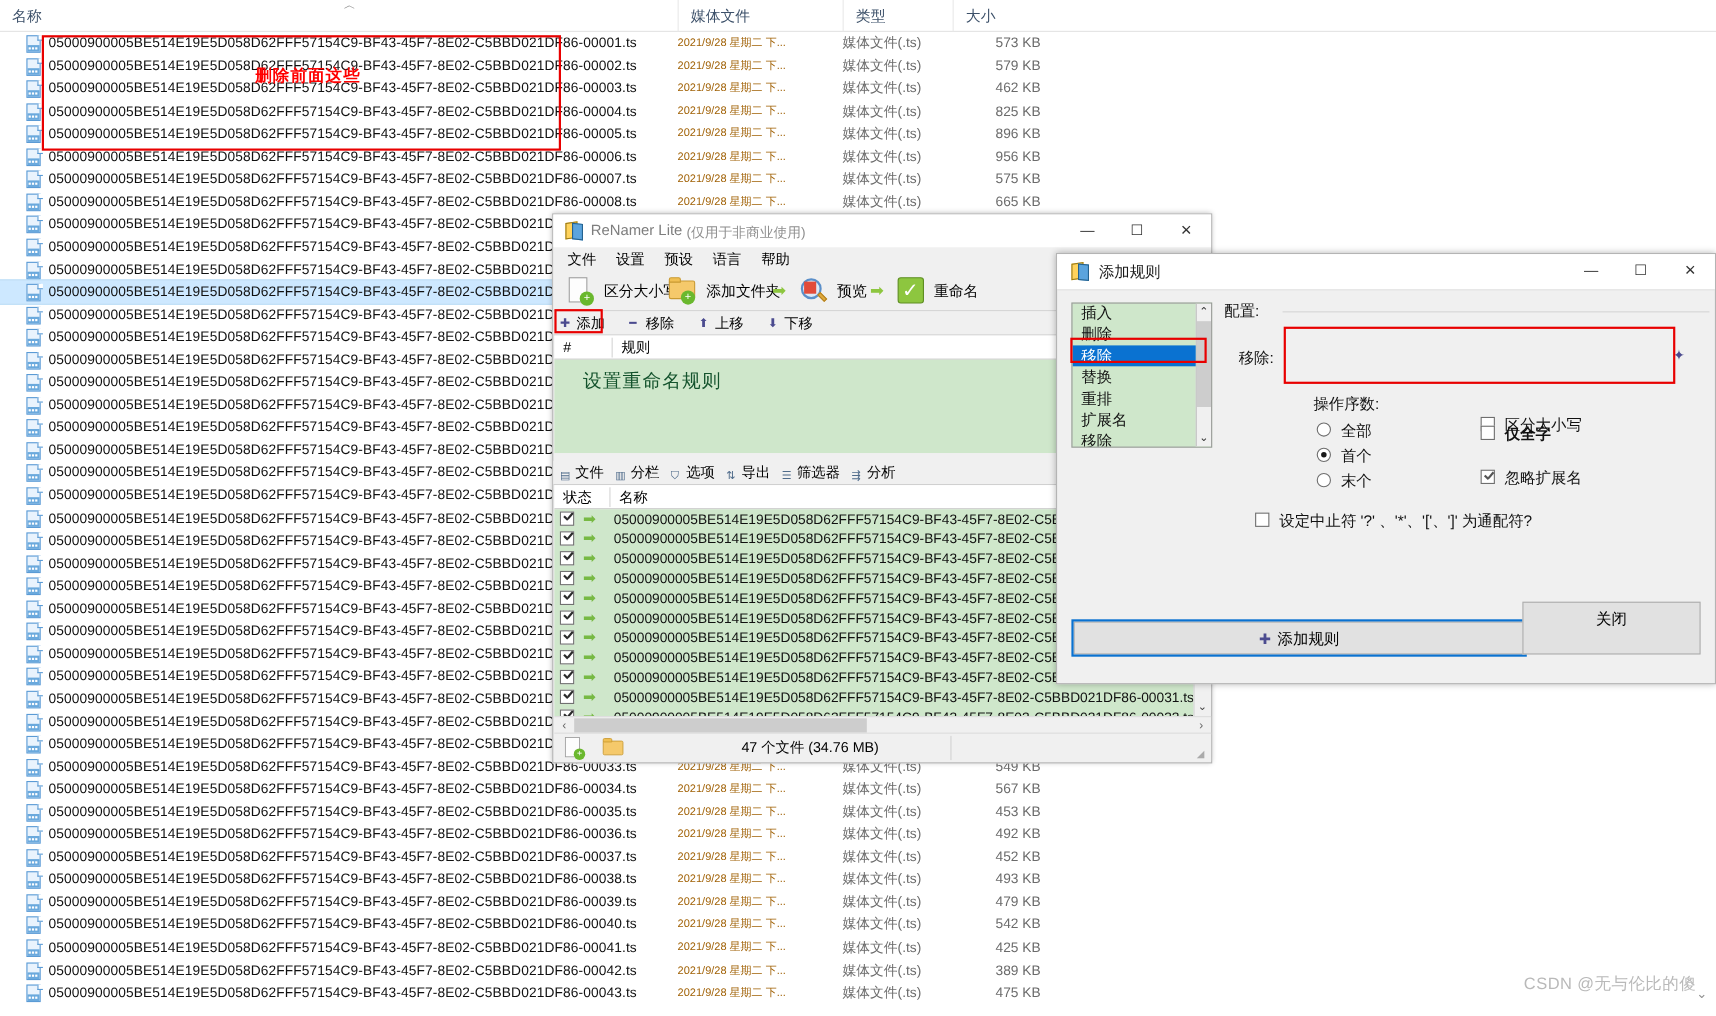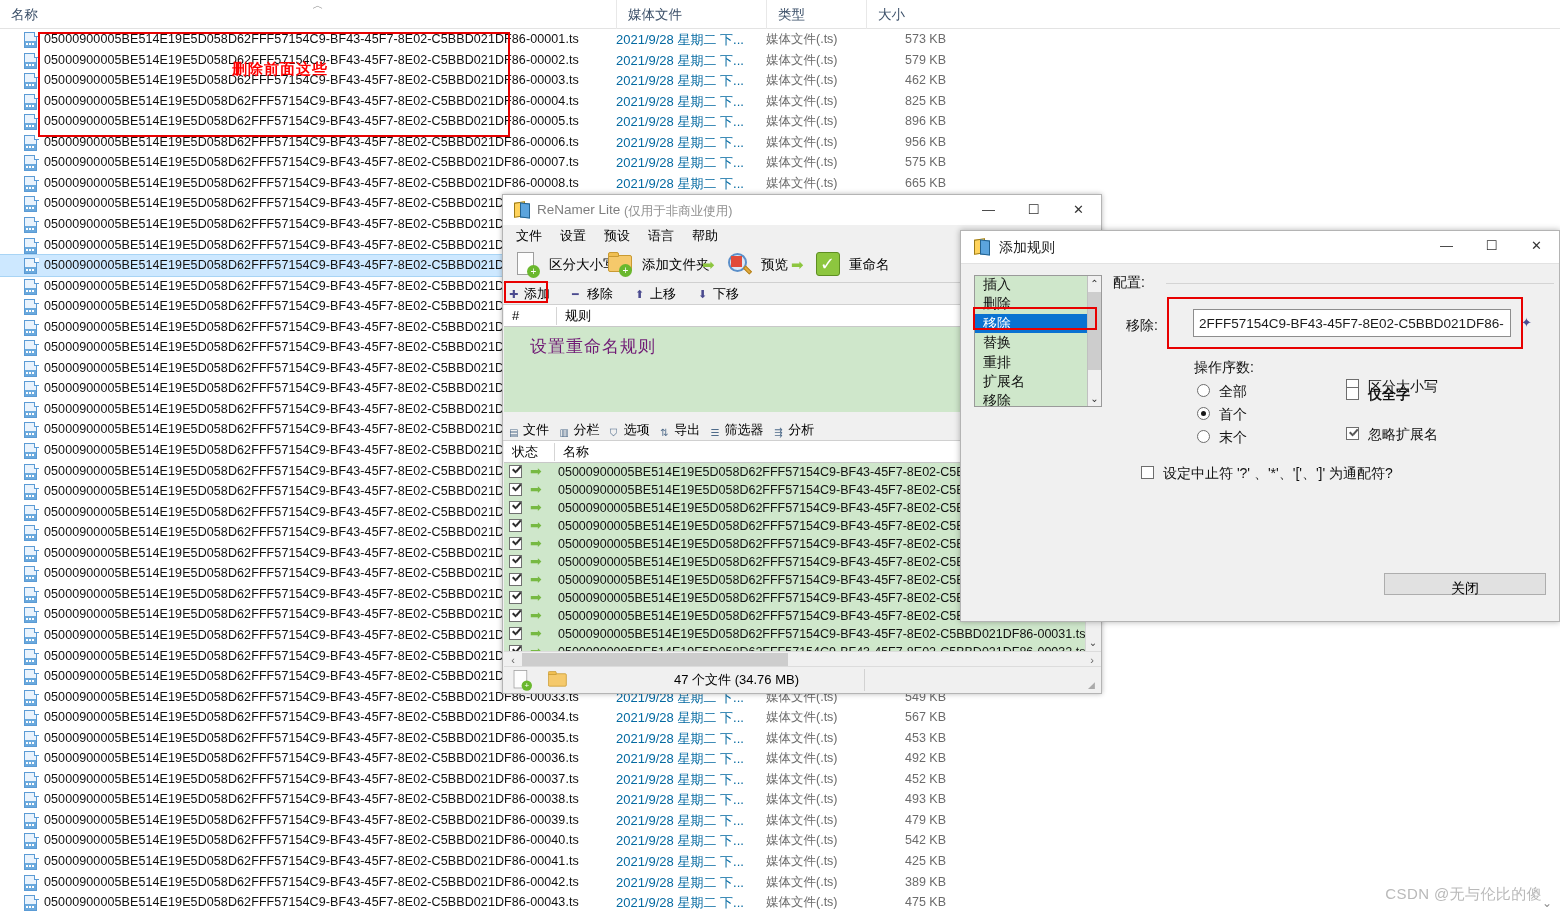--- a/index.html
+++ b/index.html
@@ -23,21 +23,21 @@
   .exp-header .col.first { border-left:none; }
   .sort-caret { position:absolute; left:308px; top:-2px; width:20px; height:14px;
                 color:#8a8a8a; font-size:11px; text-align:center; line-height:14px; }
 
   .exp-rows { position:absolute; left:0; top:29px; width:1560px; height:895px; }
   .exp-row { position:absolute; left:0; width:980px; height:20.5px; }
   .exp-row .ficon { position:absolute; left:24px; top:3px; width:15px; height:16px; }
   .exp-row .fname { position:absolute; left:44px; top:2px; height:17px; line-height:17px;
                     font-size:12.5px; color:#101010; letter-spacing:0.1px; white-space:nowrap; }
   .exp-row .fdate { position:absolute; left:616px; top:2px; height:17px; line-height:17px;
-                    font-size:13px; color:#0369a1; white-space:nowrap; }
+                    font-size:10px; color:#a16207; white-space:nowrap; }
   .exp-row .ftype { position:absolute; left:766px; top:2px; height:17px; line-height:17px;
                     font-size:12.5px; color:#6b6b6b; white-space:nowrap; }
   .exp-row .fsize { position:absolute; left:846px; width:100px; top:2px; height:17px;
                     line-height:17px; font-size:12.5px; color:#6b6b6b; text-align:right; white-space:nowrap; }
   .exp-row.selected { background:#cde8ff; outline:1px solid #a8d4f5; width:960px; }
 
   
   .ficon .sheet { position:absolute; left:0; top:0; width:13px; height:16px;
                   background:#e9f3fd; border:1px solid #5b9bd5; }
   .ficon .fold  { position:absolute; right:0px; top:0px; width:5px; height:5px;
@@ -91,21 +91,21 @@
   #rb-add-hl { position:absolute; left:504px; top:281px; width:44px; height:22px;
                border:2px solid #e80000; pointer-events:none; }
 
   #rn-grid-head { position:absolute; left:1px; top:110px; width:597px; height:22px;
                   background:#fff; border-bottom:1px solid #c8c8c8; }
   #rn-grid-head .gh { position:absolute; top:2px; height:18px; line-height:18px; font-size:13px;
                       padding-left:8px; border-left:1px solid #d5d5d5; }
   #rn-grid-head .gh.first { border-left:none; }
   #rn-grid-body { position:absolute; left:1px; top:132px; width:597px; height:85px;
                   background:#cfe7cb; }
-  #rn-grid-note { position:absolute; left:26px; top:8px; font-size:17px; color:#701a75;
+  #rn-grid-note { position:absolute; left:26px; top:8px; font-size:17px; color:#14532d;
                   letter-spacing:1px; font-family:"DejaVu Sans","Liberation Sans",sans-serif; }
   #rn-splitter { position:absolute; left:1px; top:217px; width:597px; height:7px;
                  background:#f0f0f0; text-align:center; }
   #rn-splitter span { font-size:9px; color:#aaa; letter-spacing:1px; line-height:7px; }
 
   #rn-tabbar { position:absolute; left:0; top:224px; width:100%; height:22px; background:#f0f0f0;
                border-bottom:1px solid #d0d0d0; }
   #rn-tabbar .tab { position:absolute; top:2px; height:18px; line-height:18px; font-size:13px;
                     padding-left:14px; white-space:nowrap; }
   .tabico { position:absolute; left:0; top:3px; width:12px; height:12px; color:#4f6b8a; font-size:10px; }
@@ -202,21 +202,21 @@
                   border:1px solid #6e6e6e; }
   .ar-check.on .bx:after { content:""; position:absolute; left:2px; top:5px; width:5px; height:2px;
                            background:#555; transform:rotate(45deg); }
   .ar-check.on .bx:before { content:""; position:absolute; left:5px; top:3px; width:7px; height:2px;
                             background:#555; transform:rotate(-50deg); }
 
   #ar-btn-add { position:absolute; left:15px; bottom:26px; width:410px; height:30px;
                 background:#e1e1e1; border:1px solid #adadad; outline:2px solid #0a72d1;
                 text-align:center; line-height:28px; font-size:14px; }
   #ar-btn-add .plus { color:#4b4b8f; margin-right:6px; font-size:13px; }
-  #ar-btn-close { position:absolute; right:13px; bottom:26px; width:162px; height:22px;
+  #ar-btn-close { position:absolute; right:13px; bottom:26px; width:162px; height:48px;
                   background:#e1e1e1; border:1px solid #adadad; text-align:center;
                   line-height:28px; font-size:14px; }
 
   .icon-doc { position:relative; width:100%; height:100%; }
   .icon-doc .pg { position:absolute; left:2px; top:0; width:17px; height:23px; background:#fdfdfd;
                   border:1px solid #9e9e9e; }
   .icon-doc .plus { position:absolute; left:12px; top:13px; width:13px; height:13px; border-radius:50%;
                     background:#6ab82e; color:#fff; font-size:10px; text-align:center; line-height:13px; }
   .icon-fold { position:relative; width:100%; height:100%; }
   .icon-fold .bk { position:absolute; left:0; top:3px; width:24px; height:17px; background:#f5c96b;
@@ -1121,23 +1121,20 @@
       <div class="ar-item" style="top: 76.6px;">重排</div>
       <div class="ar-item" style="top: 96px;">扩展名</div>
       <div class="ar-item" style="top: 115.4px;">移除</div>
     </div>
   <div id="ar-sel-hl"></div>
 
   <div id="ar-conf-label">配置:</div>
   <div id="ar-conf-line"></div>
 
   <div id="ar-remove-label">移除:</div>
-  <div id="ar-input">
-    <span>2FFF57154C9-BF43-45F7-8E02-C5BBD021DF86-</span>
-  </div>
   <div id="ar-input-btn">✦</div>
   <div id="ar-input-hl"></div>
 
   <div id="ar-opslabel">操作序数:</div>
 
   <div class="ar-radio" style="left:236px; top:150px;">
     <span class="dot"></span>
     <span>全部</span>
   </div>
   <div class="ar-radio on" style="left:236px; top:173px;">
@@ -1160,18 +1157,21 @@
   <div class="ar-check on" style="left:385px; top:193px;">
     <span class="bx"></span>
     <span>忽略扩展名</span>
   </div>
 
   <div class="ar-check" style="left:180px; top:232px;">
     <span class="bx"></span>
     <span>设定中止符 '?' 、'*'、'['、']' 为通配符?</span>
   </div>
 
+  <div id="ar-btn-add">
+    <span class="plus">✚</span><span>添加规则</span>
+  </div>
   <div id="ar-btn-close">
     <span>关闭</span>
   </div>
 </div>
 
 <div id="rb-add-hl"></div>
 
 </body></html>

